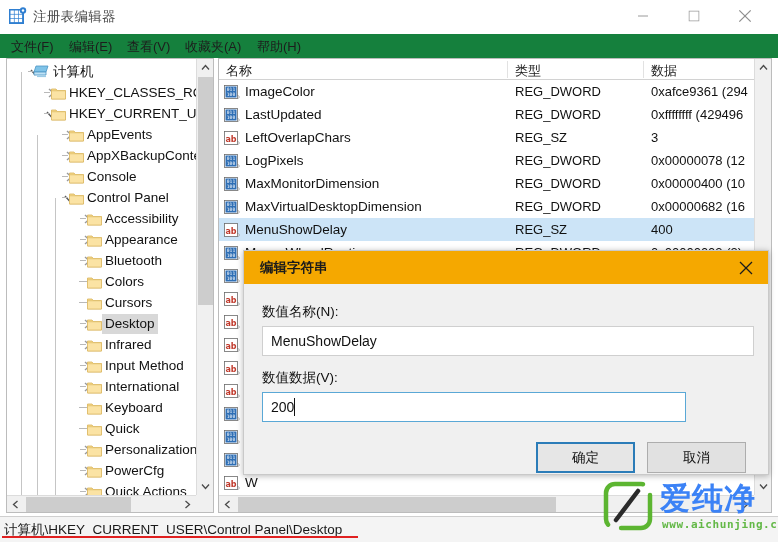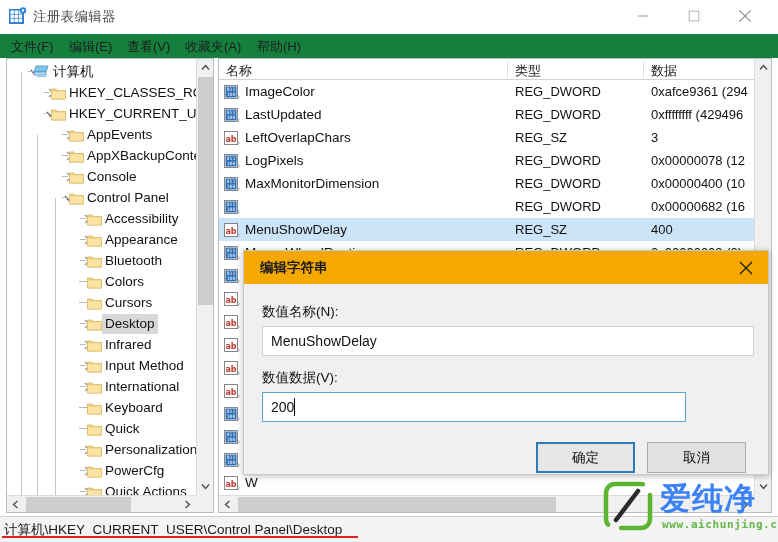--- a/index.html
+++ b/index.html
@@ -504,20 +504,21 @@
           <span class="rdata">0x00000400 (10</span>
         </div>
         <div class="row" style="top: 115px;">
           <span class="ric"><svg width="16" height="15" viewBox="0 0 16 15">
               <rect x="0.5" y="0.5" width="13" height="13" fill="#ffffff" stroke="#6b6b6b" stroke-width="0.8"></rect>
               <rect x="1.5" y="1.5" width="11" height="11" fill="#2f6fb5"></rect>
               <text x="7" y="6.2" font-size="4.6" fill="#ffffff" text-anchor="middle" font-family="DejaVu Sans Mono, monospace">011</text>
               <text x="7" y="11.2" font-size="4.6" fill="#ffffff" text-anchor="middle" font-family="DejaVu Sans Mono, monospace">100</text>
               <path d="M13.5 10 L15.5 12 L13.5 14 Z" fill="#ffffff" stroke="#6b6b6b" stroke-width="0.6"></path>
             </svg></span>
+          <span class="rname">MaxVirtualDesktopDimension</span>
           <span class="rtype">REG_DWORD</span>
           <span class="rdata">0x00000682 (16</span>
         </div>
         <div class="row sel" style="top: 138px;">
           <span class="ric"><svg width="16" height="15" viewBox="0 0 16 15">
               <rect x="0.5" y="0.5" width="13" height="13" fill="#ffffff" stroke="#6b6b6b" stroke-width="0.8"></rect>
               <text x="7" y="10.5" font-size="8" fill="#c0392b" text-anchor="middle" font-weight="bold" font-family="DejaVu Sans, sans-serif">ab</text>
               <path d="M13.5 10 L15.5 12 L13.5 14 Z" fill="#ffffff" stroke="#6b6b6b" stroke-width="0.6"></path>
             </svg></span>
           <span class="rname">MenuShowDelay</span>

